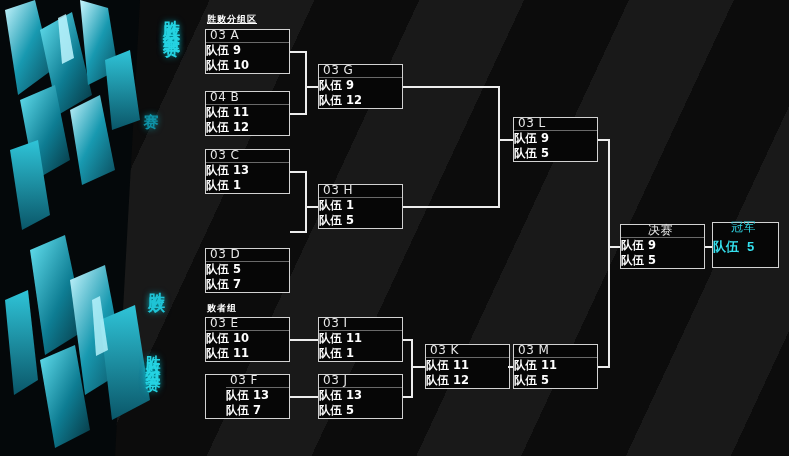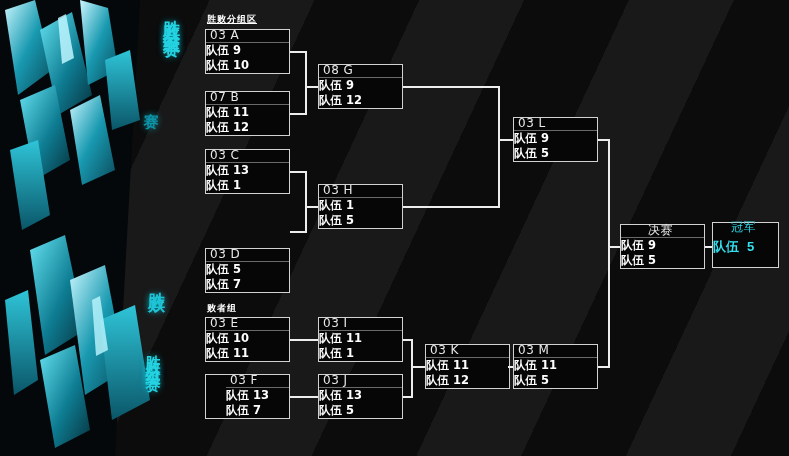--- a/index.html
+++ b/index.html
@@ -92,37 +92,37 @@
 
   <div class="section-label" style="left:207px;top:13px;text-decoration:underline;">胜败分组区</div>
   <div class="section-label" style="left:207px;top:302px;">败者组</div>
 
   <div class="match" style="left:205px;top:29px;">
     <div class="match-id">03 A</div>
     <div class="team">队伍 9</div>
     <div class="team">队伍 10</div>
   </div>
   <div class="match" style="left:205px;top:91px;">
-    <div class="match-id">07 B</div>
+    <div class="match-id">04 B</div>
     <div class="team">队伍 11</div>
     <div class="team">队伍 12</div>
   </div>
   <div class="match" style="left:205px;top:149px;">
     <div class="match-id">03 C</div>
     <div class="team">队伍 13</div>
     <div class="team">队伍 1</div>
   </div>
   <div class="match" style="left:205px;top:209px;margin-top:39px;">
     <div class="match-id">03 D</div>
     <div class="team">队伍 5</div>
     <div class="team">队伍 7</div>
   </div>
 
   <div class="match" style="left:318px;top:64px;">
-    <div class="match-id">08 G</div>
+    <div class="match-id">03 G</div>
     <div class="team">队伍 9</div>
     <div class="team">队伍 12</div>
   </div>
   <div class="match" style="left:318px;top:184px;">
     <div class="match-id">03 H</div>
     <div class="team">队伍 1</div>
     <div class="team">队伍 5</div>
   </div>
 
   <div class="match" style="left:513px;top:117px;">

